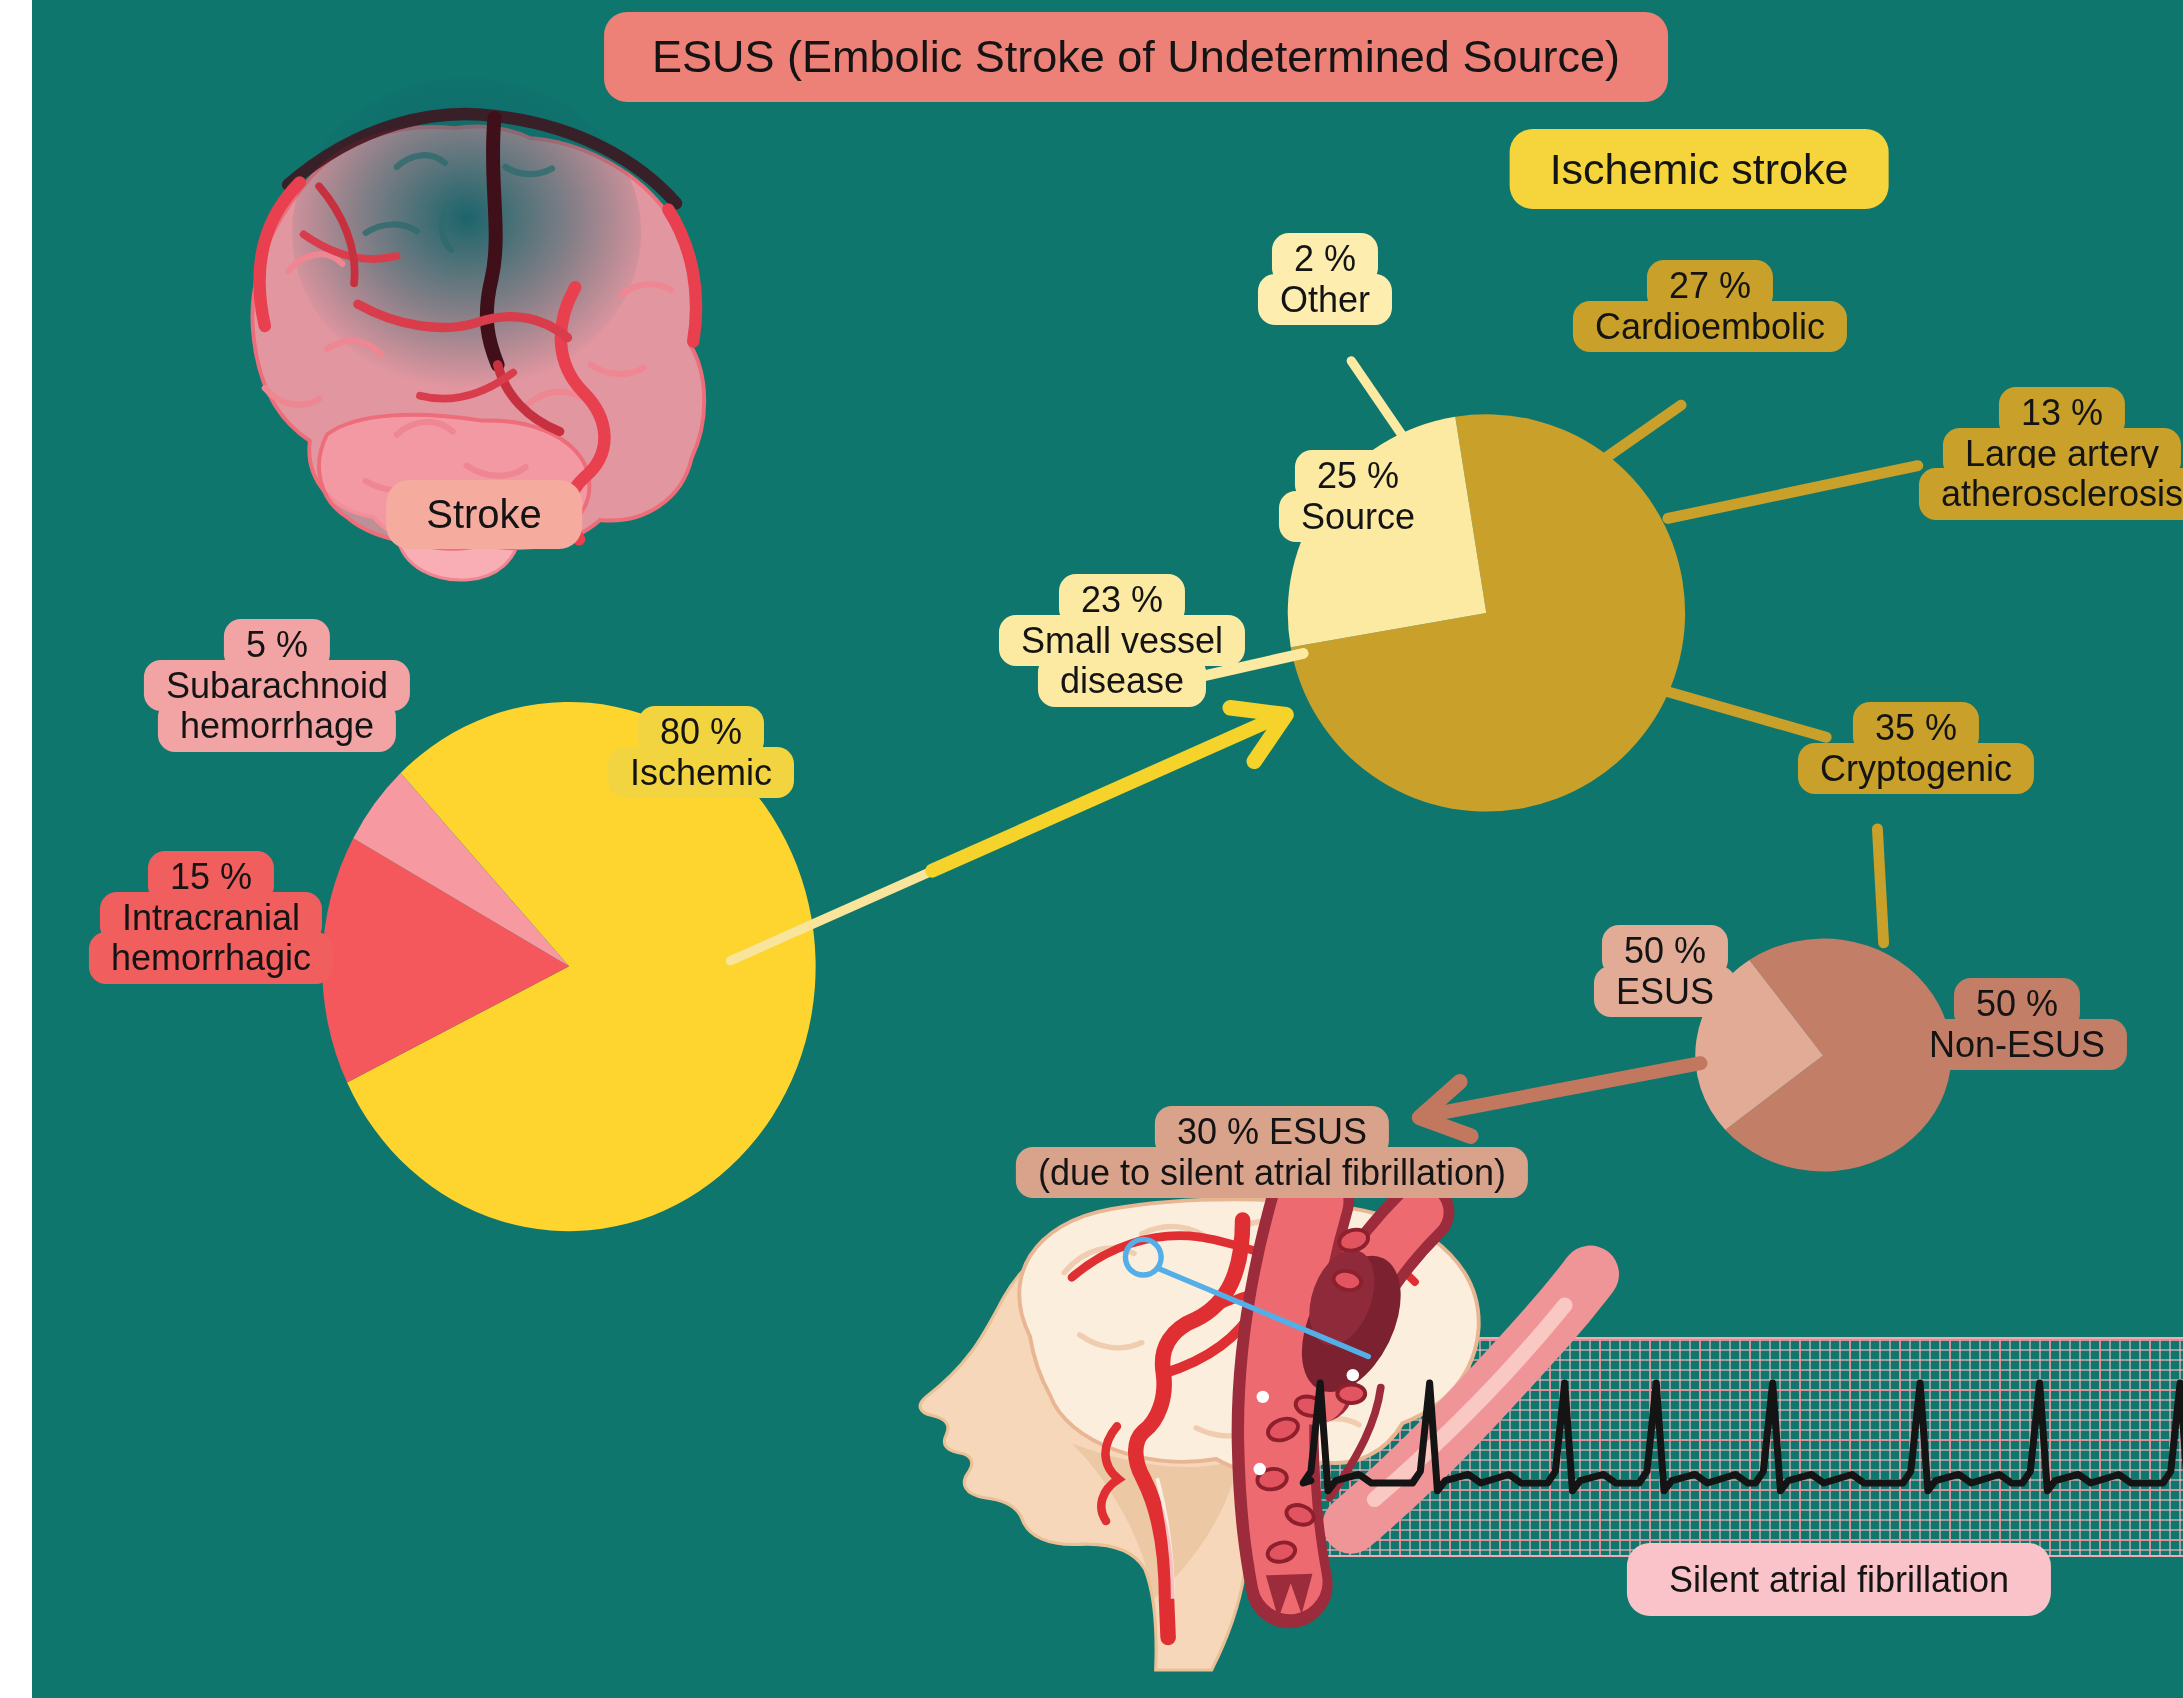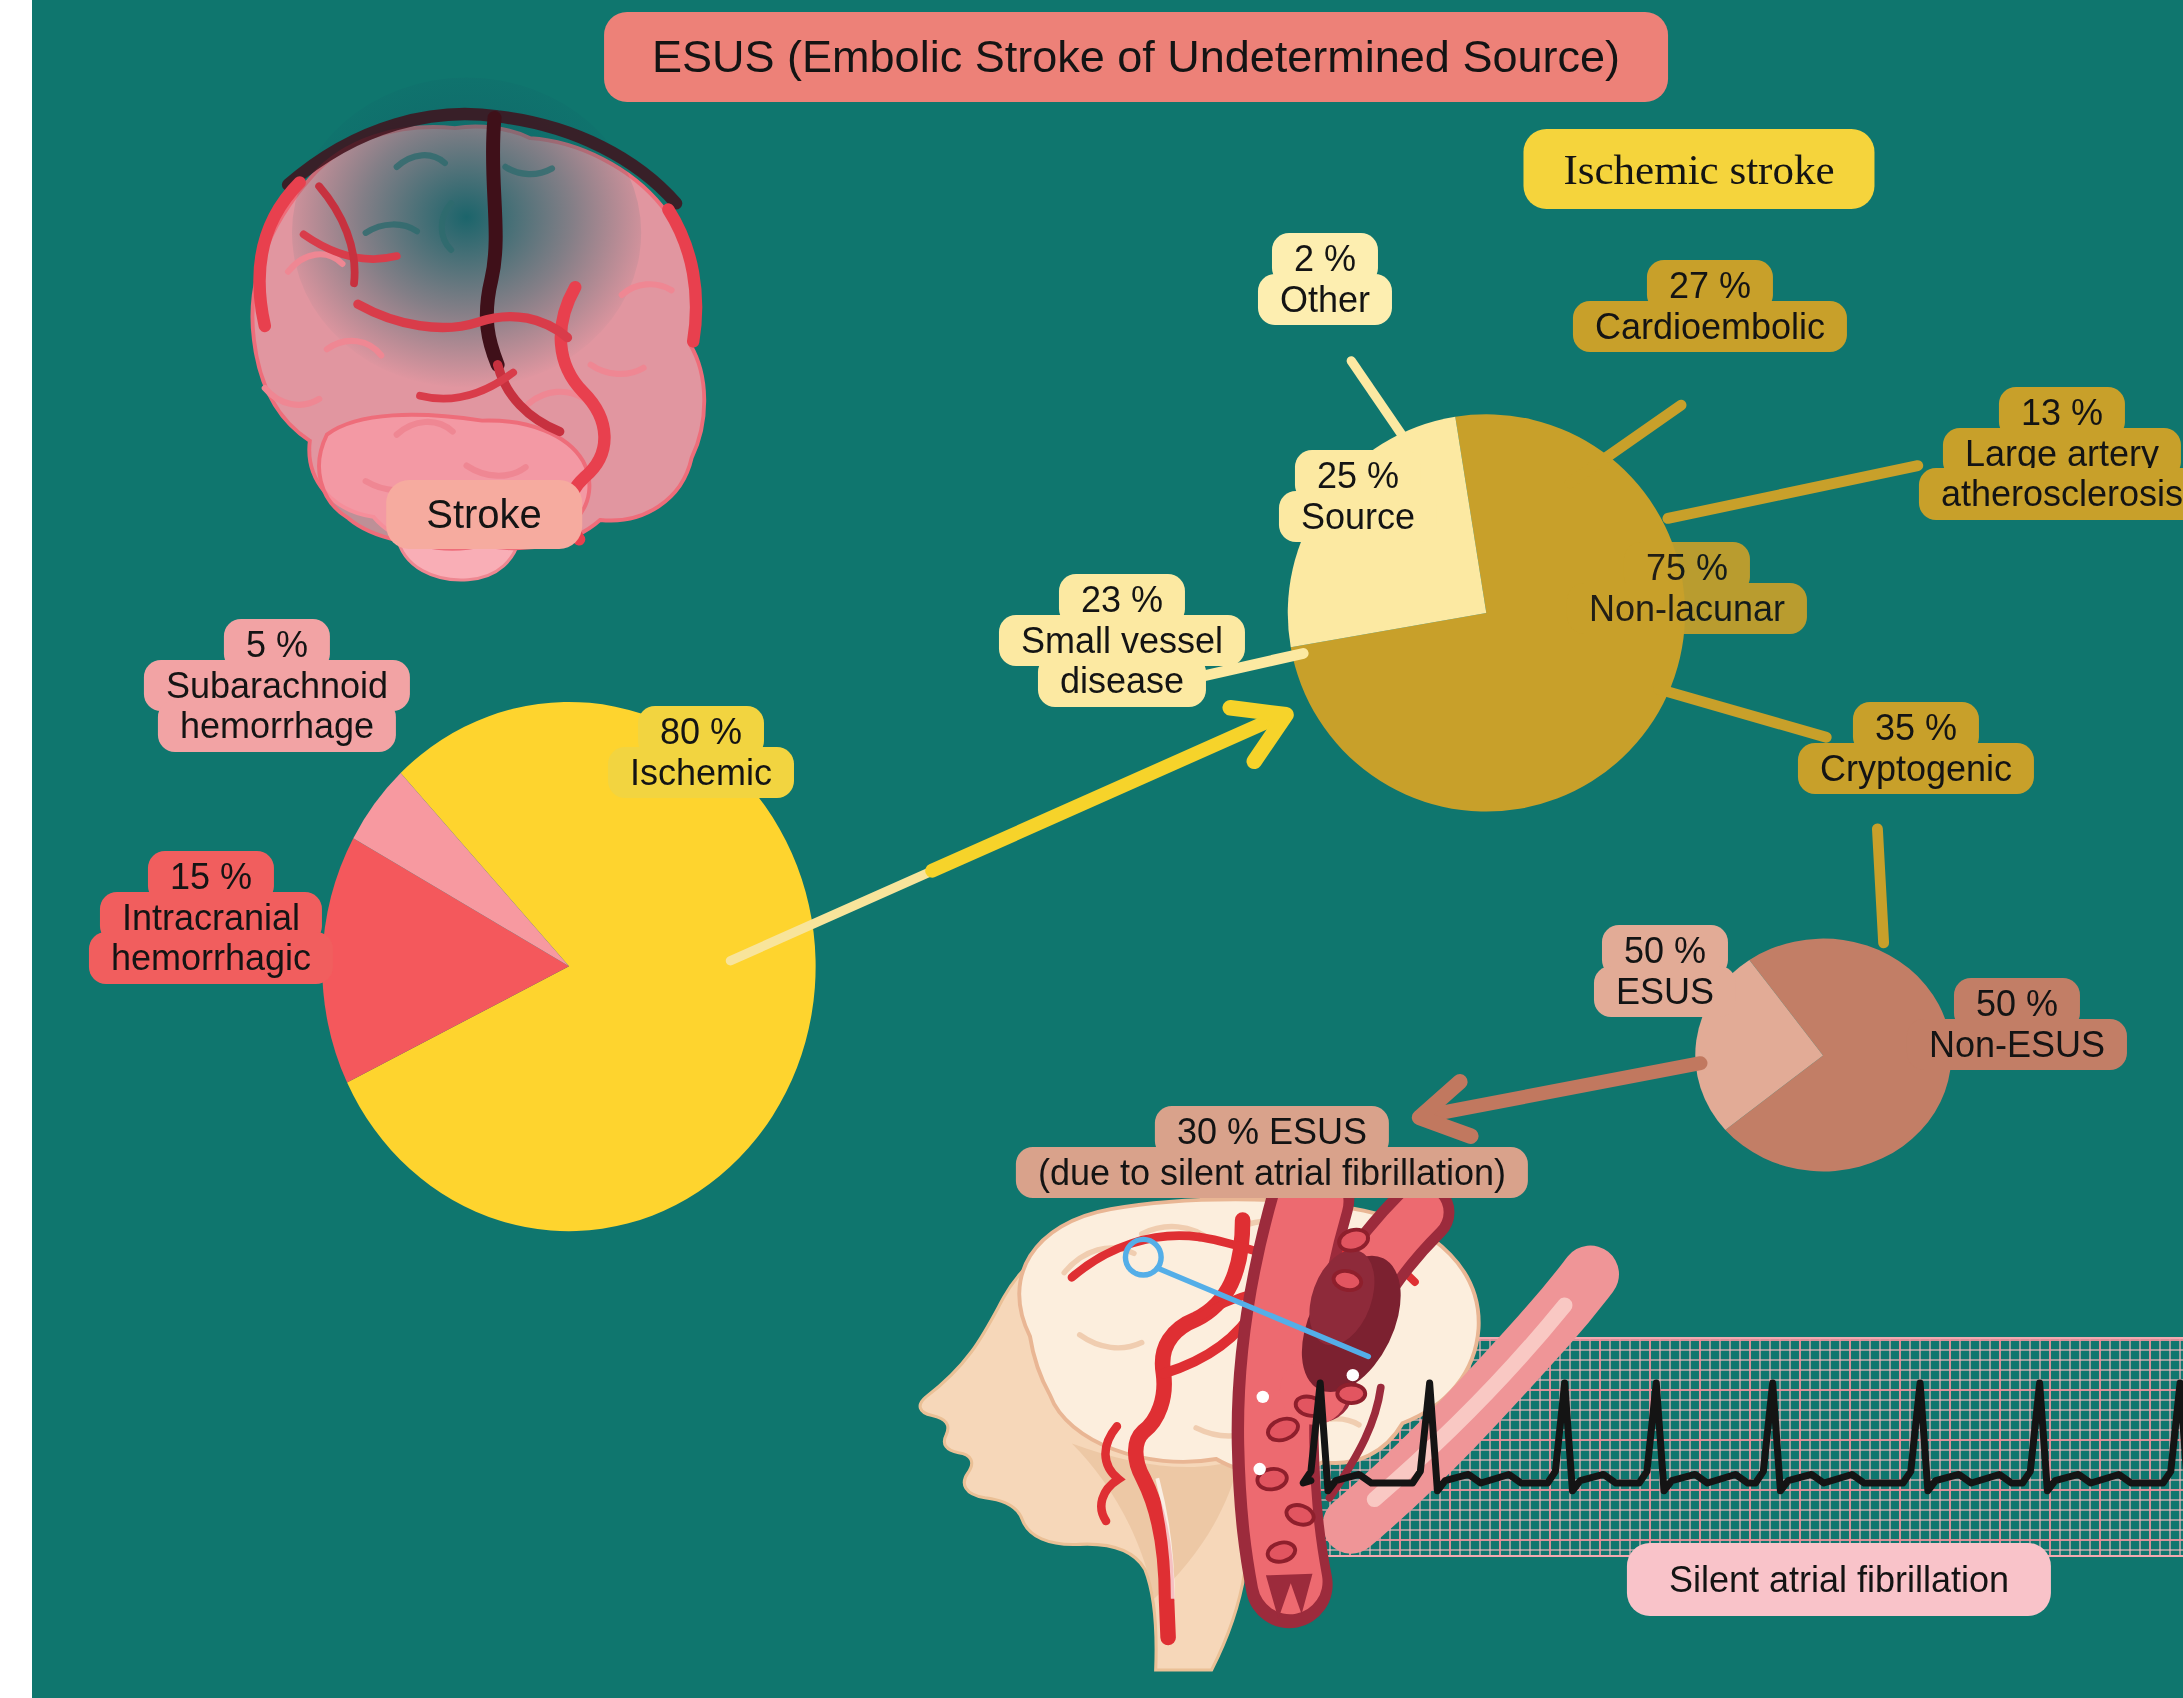--- a/index.html
+++ b/index.html
@@ -7,21 +7,21 @@
     position:relative;width:2183px;height:1698px;background:#0f766e;overflow:hidden;
     font-family:"Liberation Sans", sans-serif;color:#141414;margin-left:32px;
   }
   
   .banner{
     position:absolute;transform:translateX(-50%);
     border-radius:23px;text-align:center;white-space:nowrap;
     display:flex;align-items:center;justify-content:center;
   }
   .banner.title{font-size:45px;padding:18.6px 48px;background:#ed8178;}
-  .banner.ischemic-stroke{font-size:43px;padding:15.5px 40px;background:#f5d43c;font-family:Liberation Serif, serif;}
+  .banner.ischemic-stroke{font-size:43px;padding:15.5px 40px;background:#f5d43c;}
   .banner.stroke{font-size:40px;padding:12px 40px;background:#f6ab9f;}
   .banner.silent-af{font-size:36px;padding:15.5px 42px;background:#f9c3c9;}
   
   .callout{
     position:absolute;transform:translateX(-50%);
     display:flex;flex-direction:column;align-items:center;
     font-size:36px;line-height:1.22;text-align:center;z-index:3;white-space:nowrap;
   }
   .callout span{display:block;padding:3.9px 22px;border-radius:17px;margin-top:-11px;}
   .callout span:first-child{margin-top:0;}
@@ -269,24 +269,20 @@
     <span>25 %</span>
     <span>Source</span>
   </div>
 
   <div class="callout c-pale" style="left:1090px;top:574px">
     <span>23 %</span>
     <span>Small vessel</span>
     <span>disease</span>
   </div>
 
-  <div class="callout c-gold semi" style="left:1655px;top:542px">
-    <span>75 %</span>
-    <span>Non-lacunar</span>
-  </div>
 
   <div class="callout c-gold" style="left:1884px;top:702px">
     <span>35 %</span>
     <span>Cryptogenic</span>
   </div>
 
   <div class="callout c-tan" style="left:1633px;top:925px">
     <span>50 %</span>
     <span>ESUS</span>
   </div>

